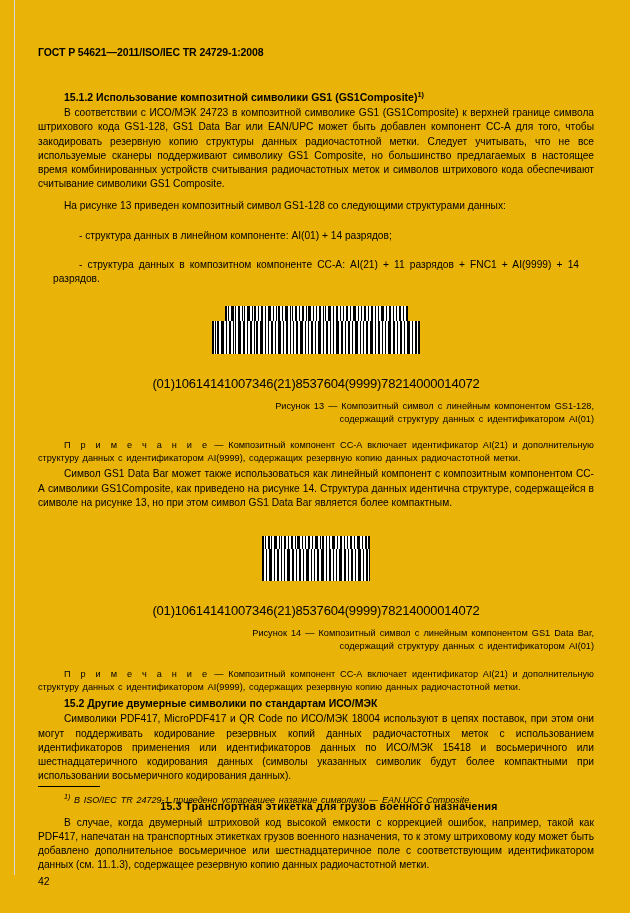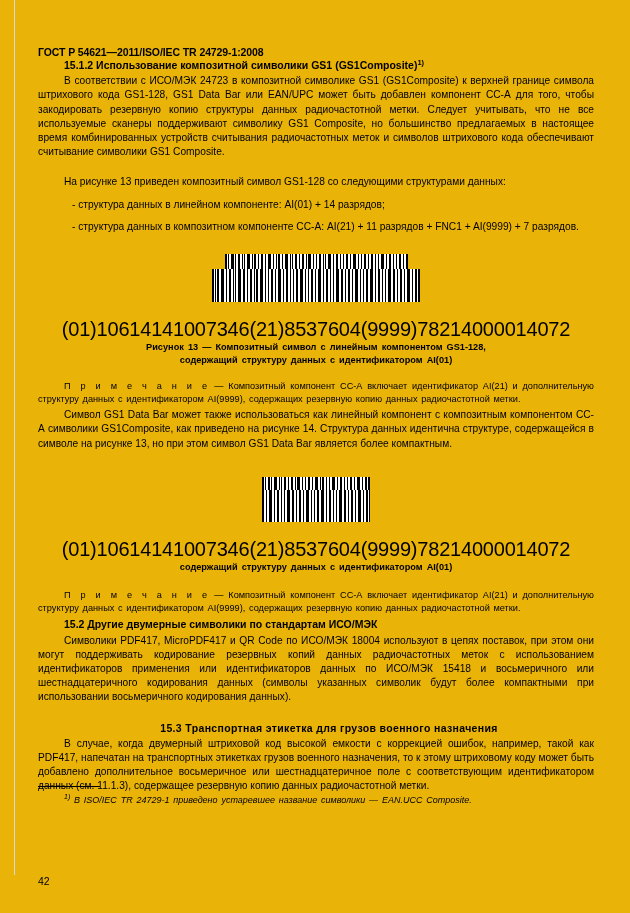--- a/index.html
+++ b/index.html
@@ -45,42 +45,42 @@
   h2.clause {
     font-size: 10.5px;
     font-weight: bold;
     margin: 0;
     padding: 0;
     line-height: 1.35;
   }
   .clause-wrap {
     text-indent: 26px;
   }
-  .clause-151 { }
+  .clause-151 { margin-top: 32px; }
   .clause-152 { margin-top: 2px; }
   .clause-153 { margin-top: 16px; letter-spacing: 0.35px; text-align: center; }
   sup.fnref {
     font-size: 7.5px;
     vertical-align: super;
     line-height: 0;
     font-weight: bold;
   }
   p.body {
     font-size: 10.2px;
     line-height: 14.2px;
     margin: 2px 0 0 0;
     text-align: justify;
     text-justify: inter-word;
   }
   p.body.indent { text-indent: 26px; }
-  p.body.tight { margin-top: 16px; }
+  p.body.tight { margin-top: 8px; }
   p.dash {
     font-size: 10.2px;
     line-height: 14.2px;
-    margin: 8px;
+    margin: 15px;
     text-indent: 26px;
     text-align: justify;
   }
   p.note {
     font-size: 9.2px;
     line-height: 13px;
     margin: 14px 0 0 0;
     text-align: justify;
     text-indent: 26px;
     word-spacing: 1.1px;
@@ -100,32 +100,32 @@
   }
   .cc-block {
     margin: 0 auto;
     display: block;
   }
   .linear-block {
     margin: 0 auto;
     display: block;
   }
   .hri {
-    font-size: 20px;
+    font-size: 13px;
     letter-spacing: -0.2px;
-    margin-top: 12px;
+    margin-top: 18px;
     text-align: center;
     white-space: nowrap;
   }
   .fig-caption {
     font-size: 9.2px;
     line-height: 12.6px;
-    text-align: center;
+    margin-top: 9px;
+    text-align: right;
     word-spacing: 1.5px;
-    font-weight: bold;
   }
   
   .footnote-area {
     position: absolute;
     left: 38px;
     top: 786px;
     width: 556px;
   }
   .footnote-rule {
     width: 62px;
@@ -163,21 +163,21 @@
 
     <div class="running-head">ГОСТ Р 54621—2011/ISO/IEC TR 24729-1:2008</div>
 
     <div class="clause-wrap clause-151">
       <h2 class="clause"><span>15.1.2 Использование композитной символики GS1 (GS1Composite)</span><sup class="fnref">1)</sup></h2>
     </div>
 
     <p class="body indent">В соответствии с ИСО/МЭК 24723 в композитной символике GS1 (GS1Composite) к верхней границе символа штрихового кода GS1-128, GS1 Data Bar или EAN/UPC может быть добавлен компонент СС-А для того, чтобы закодировать резервную копию структуры данных радиочастотной метки. Следует учитывать, что не все используемые сканеры поддерживают символику GS1 Composite, но большинство предлагаемых в настоящее время комбинированных устройств считывания радиочастотных меток и символов штрихового кода обеспечивают считывание символики GS1 Composite.</p>
     <p class="body indent tight">На рисунке 13 приведен композитный символ GS1-128 со следующими структурами данных:</p>
     <p class="dash">- структура данных в линейном компоненте: AI(01) + 14 разрядов;</p>
-    <p class="dash">- структура данных в композитном компоненте СС-А: AI(21) + 11 разрядов + FNC1 + AI(9999) + 7 разрядов.</p>
+    <p class="dash">- структура данных в композитном компоненте СС-А: AI(21) + 11 разрядов + FNC1 + AI(9999) + 14 разрядов.</p>
 
     <div class="figure">
       <div class="barcode-holder">
         <svg class="cc-block" width="183" height="15" viewBox="0 0 183 15">
           <rect x="0" y="0" width="183" height="15" fill="#ffffff"></rect>
           <g fill="#000000">
             <rect x="0" y="0" width="2" height="15"></rect>
               <rect x="3" y="0" width="1" height="15"></rect>
             <rect x="6" y="0" width="3" height="15"></rect>
               <rect x="10" y="0" width="1" height="15"></rect>
@@ -378,20 +378,21 @@
               <rect x="93" y="0" width="1" height="32"></rect>
             <rect x="96" y="0" width="3" height="32"></rect>
               <rect x="101" y="0" width="1" height="32"></rect>
             <rect x="104" y="0" width="2" height="32"></rect>
               <rect x="107" y="0" width="1" height="32"></rect>
           </g>
         </svg>
       </div>
       <div class="hri">(01)10614141007346(21)8537604(9999)78214000014072</div>
       <div class="fig-caption">
+        <div>Рисунок 14 — Композитный символ с линейным компонентом GS1 Data Bar,</div>
         <div>содержащий структуру данных с идентификатором AI(01)</div>
       </div>
     </div>
 
     <p class="note" style="margin-top:16px;"><span class="note-label">П р и м е ч а н и е</span><span> — </span><span>Композитный компонент СС-А включает идентификатор AI(21) и дополнительную структуру данных с идентификатором AI(9999), содержащих резервную копию данных радиочастотной метки.</span></p>
 
     <div class="clause-wrap clause-152">
       <h2 class="clause">15.2 Другие двумерные символики по стандартам ИСО/МЭК</h2>
     </div>
     <p class="body indent">Символики PDF417, MicroPDF417 и QR Code по ИСО/МЭК 18004 используют в цепях поставок, при этом они могут поддерживать кодирование резервных копий данных радиочастотных меток с использованием идентификаторов применения или идентификаторов данных по ИСО/МЭК 15418 и восьмеричного или шестнадцатеричного кодирования данных (символы указанных символик будут более компактными при использовании восьмеричного кодирования данных).</p>

